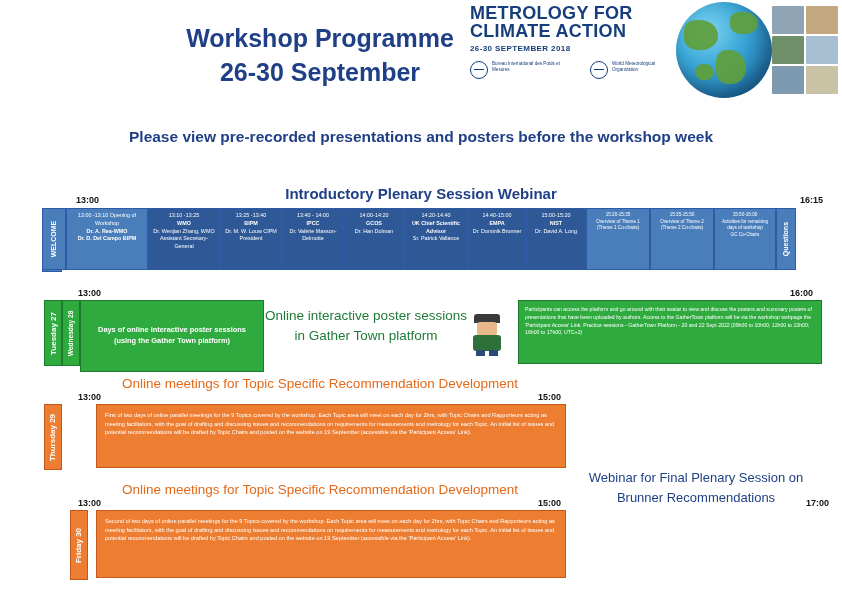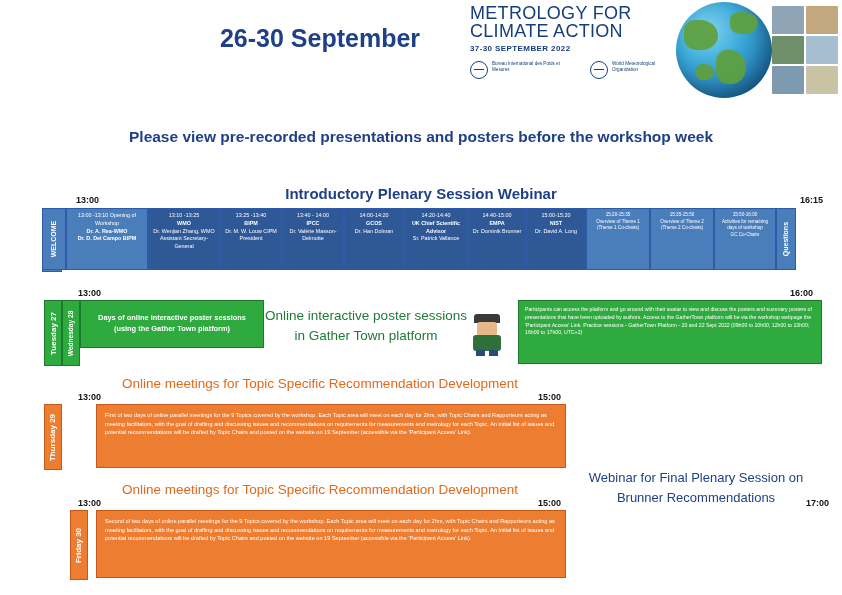--- a/index.html
+++ b/index.html
@@ -16,21 +16,21 @@
   
   .title{
     position:absolute;left:110px;top:22px;width:420px;
     font-size:25px;font-weight:bold;color:#1f3f86;line-height:1.35;
     text-align:center;
   }
   .logo-box{
     position:absolute;left:470px;top:4px;width:210px;height:92px;
   }
   .logo-title{
-    font-size:18px;font-weight:normal;color:#173e7c;line-height:1.02;
+    font-size:18px;font-weight:bold;color:#173e7c;line-height:1.02;
     letter-spacing:.3px;
   }
   .logo-sub{
     font-size:8px;font-weight:bold;color:#173e7c;letter-spacing:.4px;margin-top:3px;
   }
   .logo-orgs{
     margin-top:8px;display:flex;gap:14px;align-items:flex-start;
   }
   .org{display:flex;gap:4px;align-items:flex-start;}
   .org-mark{
@@ -135,27 +135,28 @@
   .webinar-head{
     position:absolute;font-size:13px;color:#1f3f86;text-align:center;line-height:1.5;
   }
 </style>
 </head>
 <body>
 
 <div class="root">
 
   <div class="title">
+    <div>Workshop Programme</div>
     <div>26-30 September</div>
   </div>
 
   <div class="logo-box">
     <div class="logo-title">METROLOGY FOR</div>
     <div class="logo-title">CLIMATE ACTION</div>
-    <div class="logo-sub">37-30 SEPTEMBER 2022</div>
+    <div class="logo-sub">26-30 SEPTEMBER 2018</div>
     <div class="logo-orgs">
       <div class="org">
         <span class="org-mark"></span>
         <span class="org-txt">Bureau International des Poids et Mesures</span>
       </div>
       <div class="org">
         <span class="org-mark"></span>
         <span class="org-txt">World Meteorological Organization</span>
       </div>
     </div>
@@ -251,21 +252,21 @@
   <div class="time-lbl" style="left:78px;top:288px;">13:00</div>
   <div class="time-lbl" style="left:790px;top:288px;">16:00</div>
 
   <div class="daytab" style="left:44px;top:300px;width:16px;height:64px;background:#2faa3f;border-color:#1d7a2c;">
     <span>Tuesday 27</span>
   </div>
   <div class="daytab" style="left:62px;top:300px;width:16px;height:64px;background:#2faa3f;border-color:#1d7a2c;font-size:6.6px;">
     <span>Wednesday 28</span>
   </div>
 
-  <div class="tw-green small" style="left:80px;top:300px;width:184px;height:48px;display:flex;align-items:center;justify-content:center;">
+  <div class="tw-green small" style="left:80px;top:300px;width:184px;height:72px;display:flex;align-items:center;justify-content:center;">
     <span>Days of online interactive poster sessions (using the Gather Town platform)</span>
   </div>
 
   <div class="gather-txt" style="left:256px;top:306px;width:220px;">
     <div>Online interactive poster sessions</div>
     <div style="">in Gather Town platform</div>
   </div>
 
   <div class="avatar">
     <i class="av-hat"></i>

